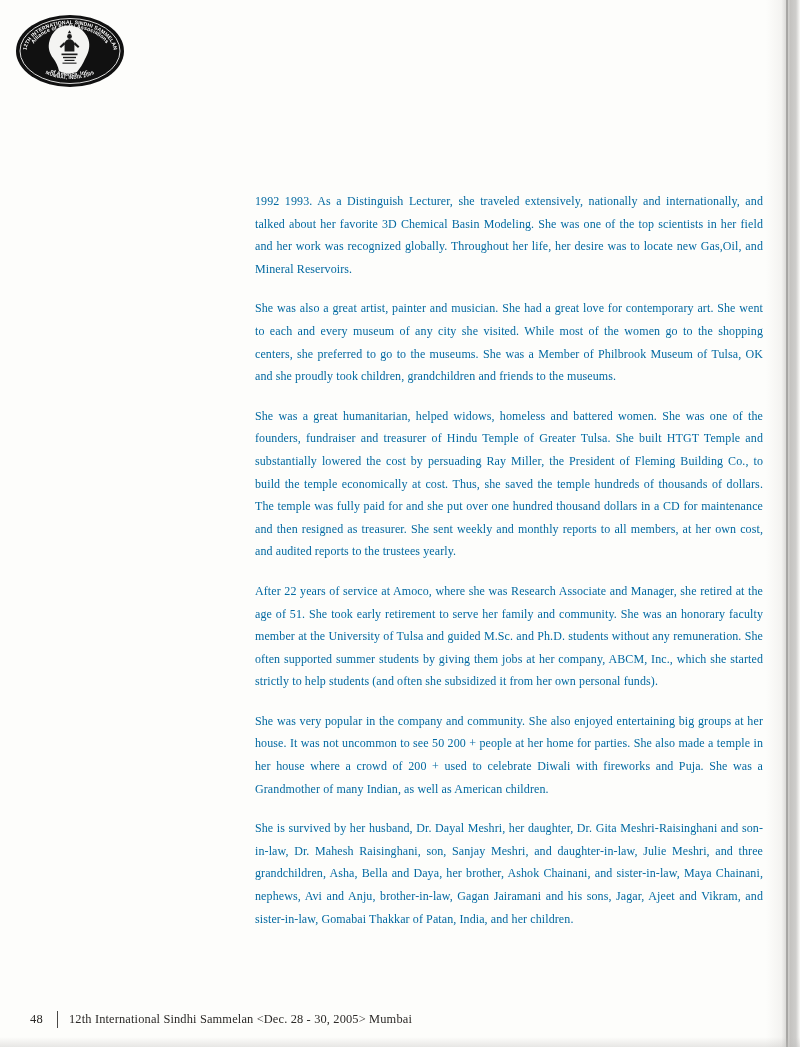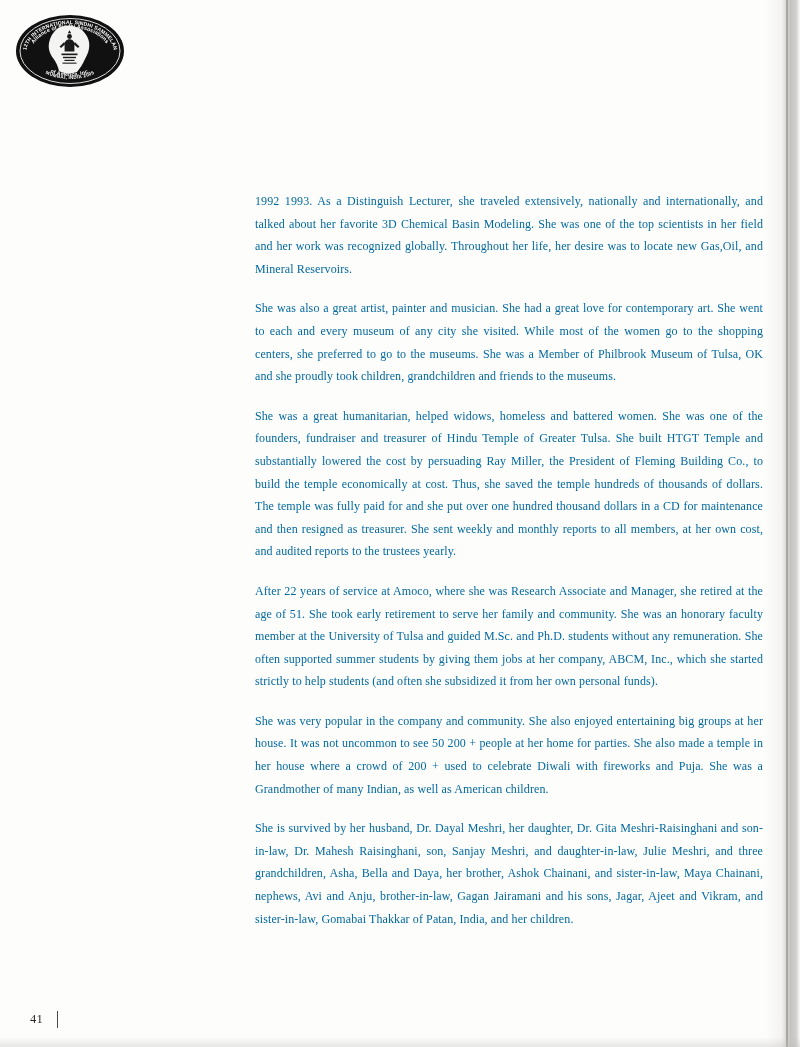--- a/index.html
+++ b/index.html
@@ -158,21 +158,22 @@
     <p class="para">1992  1993.   As a Distinguish Lecturer, she traveled extensively, nationally and internationally, and talked about her favorite 3D Chemical Basin Modeling.  She was one of the top scientists in her field and her work was recognized globally. Throughout her life, her desire was to locate new Gas,Oil, and Mineral Reservoirs.</p>
     <p class="para">She was also a great artist, painter and musician.   She had a great love for contemporary art.  She went to each and every museum of any city she visited. While most of the women go to the shopping centers, she preferred to go to the museums.  She was a Member of Philbrook Museum of Tulsa, OK and she proudly took children, grandchildren and friends to the museums.</p>
     <p class="para">She was a great humanitarian, helped widows, homeless and battered women.  She was one of the founders, fundraiser and treasurer of Hindu Temple of Greater Tulsa.  She built HTGT Temple and substantially lowered the cost by persuading Ray Miller, the President of Fleming Building Co., to build the temple economically at cost.  Thus, she saved the temple hundreds of thousands of dollars.  The temple was fully paid for and she put over one hundred thousand dollars in a CD for maintenance and then resigned as treasurer.  She sent weekly and monthly reports to all members, at her own cost, and audited reports to the trustees yearly.</p>
     <p class="para">After 22 years of service at Amoco, where she was Research Associate and Manager, she retired at the age of 51.   She took early retirement to serve her family and community.  She was an honorary faculty member at the University of Tulsa and guided M.Sc. and Ph.D. students without any remuneration.  She often supported summer students by giving them jobs at her company, ABCM, Inc., which she started strictly to help students (and often she subsidized it from her own personal funds).</p>
     <p class="para">She was very popular in the company and community.  She also enjoyed entertaining big groups at her house.  It was not uncommon to see 50  200 + people at her home for parties.  She also made a temple in her house where a crowd of 200 + used to celebrate Diwali with fireworks and Puja.  She was a Grandmother of many Indian, as well as American children.</p>
     <p class="para">She is survived by her husband, Dr. Dayal Meshri, her daughter, Dr. Gita Meshri-Raisinghani and son-in-law, Dr. Mahesh Raisinghani, son, Sanjay Meshri, and daughter-in-law, Julie Meshri, and three grandchildren, Asha, Bella and Daya, her brother, Ashok Chainani, and sister-in-law, Maya Chainani, nephews, Avi and Anju, brother-in-law, Gagan Jairamani and his sons, Jagar, Ajeet and Vikram, and sister-in-law, Gomabai Thakkar of Patan, India, and her children.</p>
 
   </div>
 
   <div class="footer">
-    <span class="folio">41</span>
+    <span class="folio">48</span>
     <span class="footer-rule"></span>
+    <span class="footer-text">12th International Sindhi Sammelan &lt;Dec. 28 - 30, 2005&gt; Mumbai</span>
   </div>
 
   <div class="scan-edge-right"></div>
   <div class="scan-edge-hair"></div>
   <div class="scan-edge-bottom"></div>
 
 </div>
 
 </body></html>

